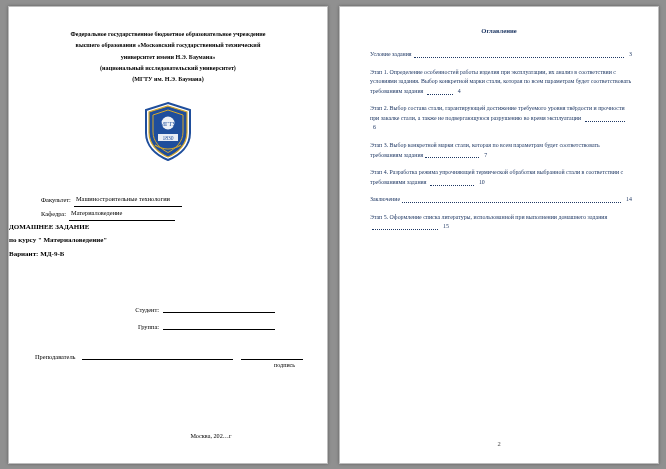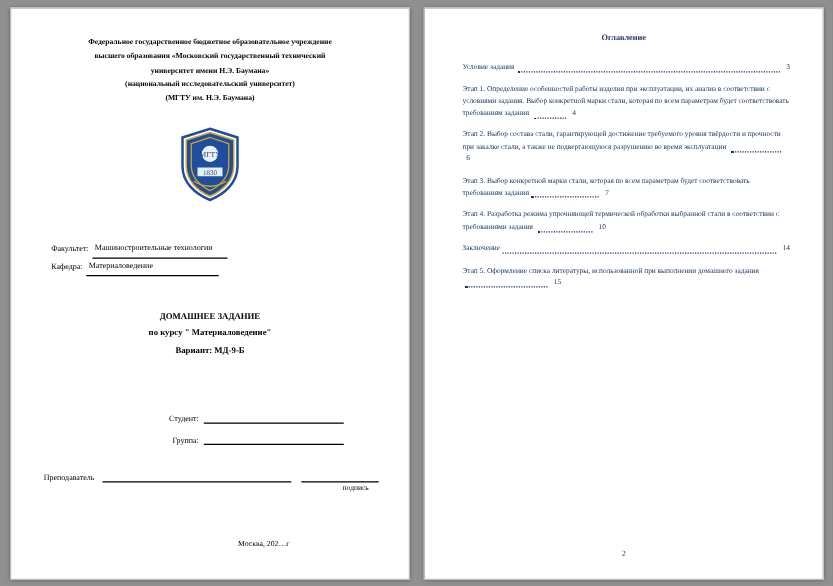--- a/index.html
+++ b/index.html
@@ -58,22 +58,21 @@
   .fields .row { display: flex; align-items: flex-end; }
   .fields .lbl { color: #000; }
   .fields .val {
     margin-left: 3px;
     border-bottom: 0.8px solid #000;
     padding: 0 12px 0 2px;
     min-width: 92px;
   }
 
   .assignment {
-    margin-top: 26px;
-    text-align: center;
+    text-align: left;
     font-size: 7px;
     font-weight: bold;
     line-height: 1.9;
   }
 
   .student-block {
     margin: 44px 52px 0 0;
     font-size: 6.4px;
   }
   .student-block .row {

